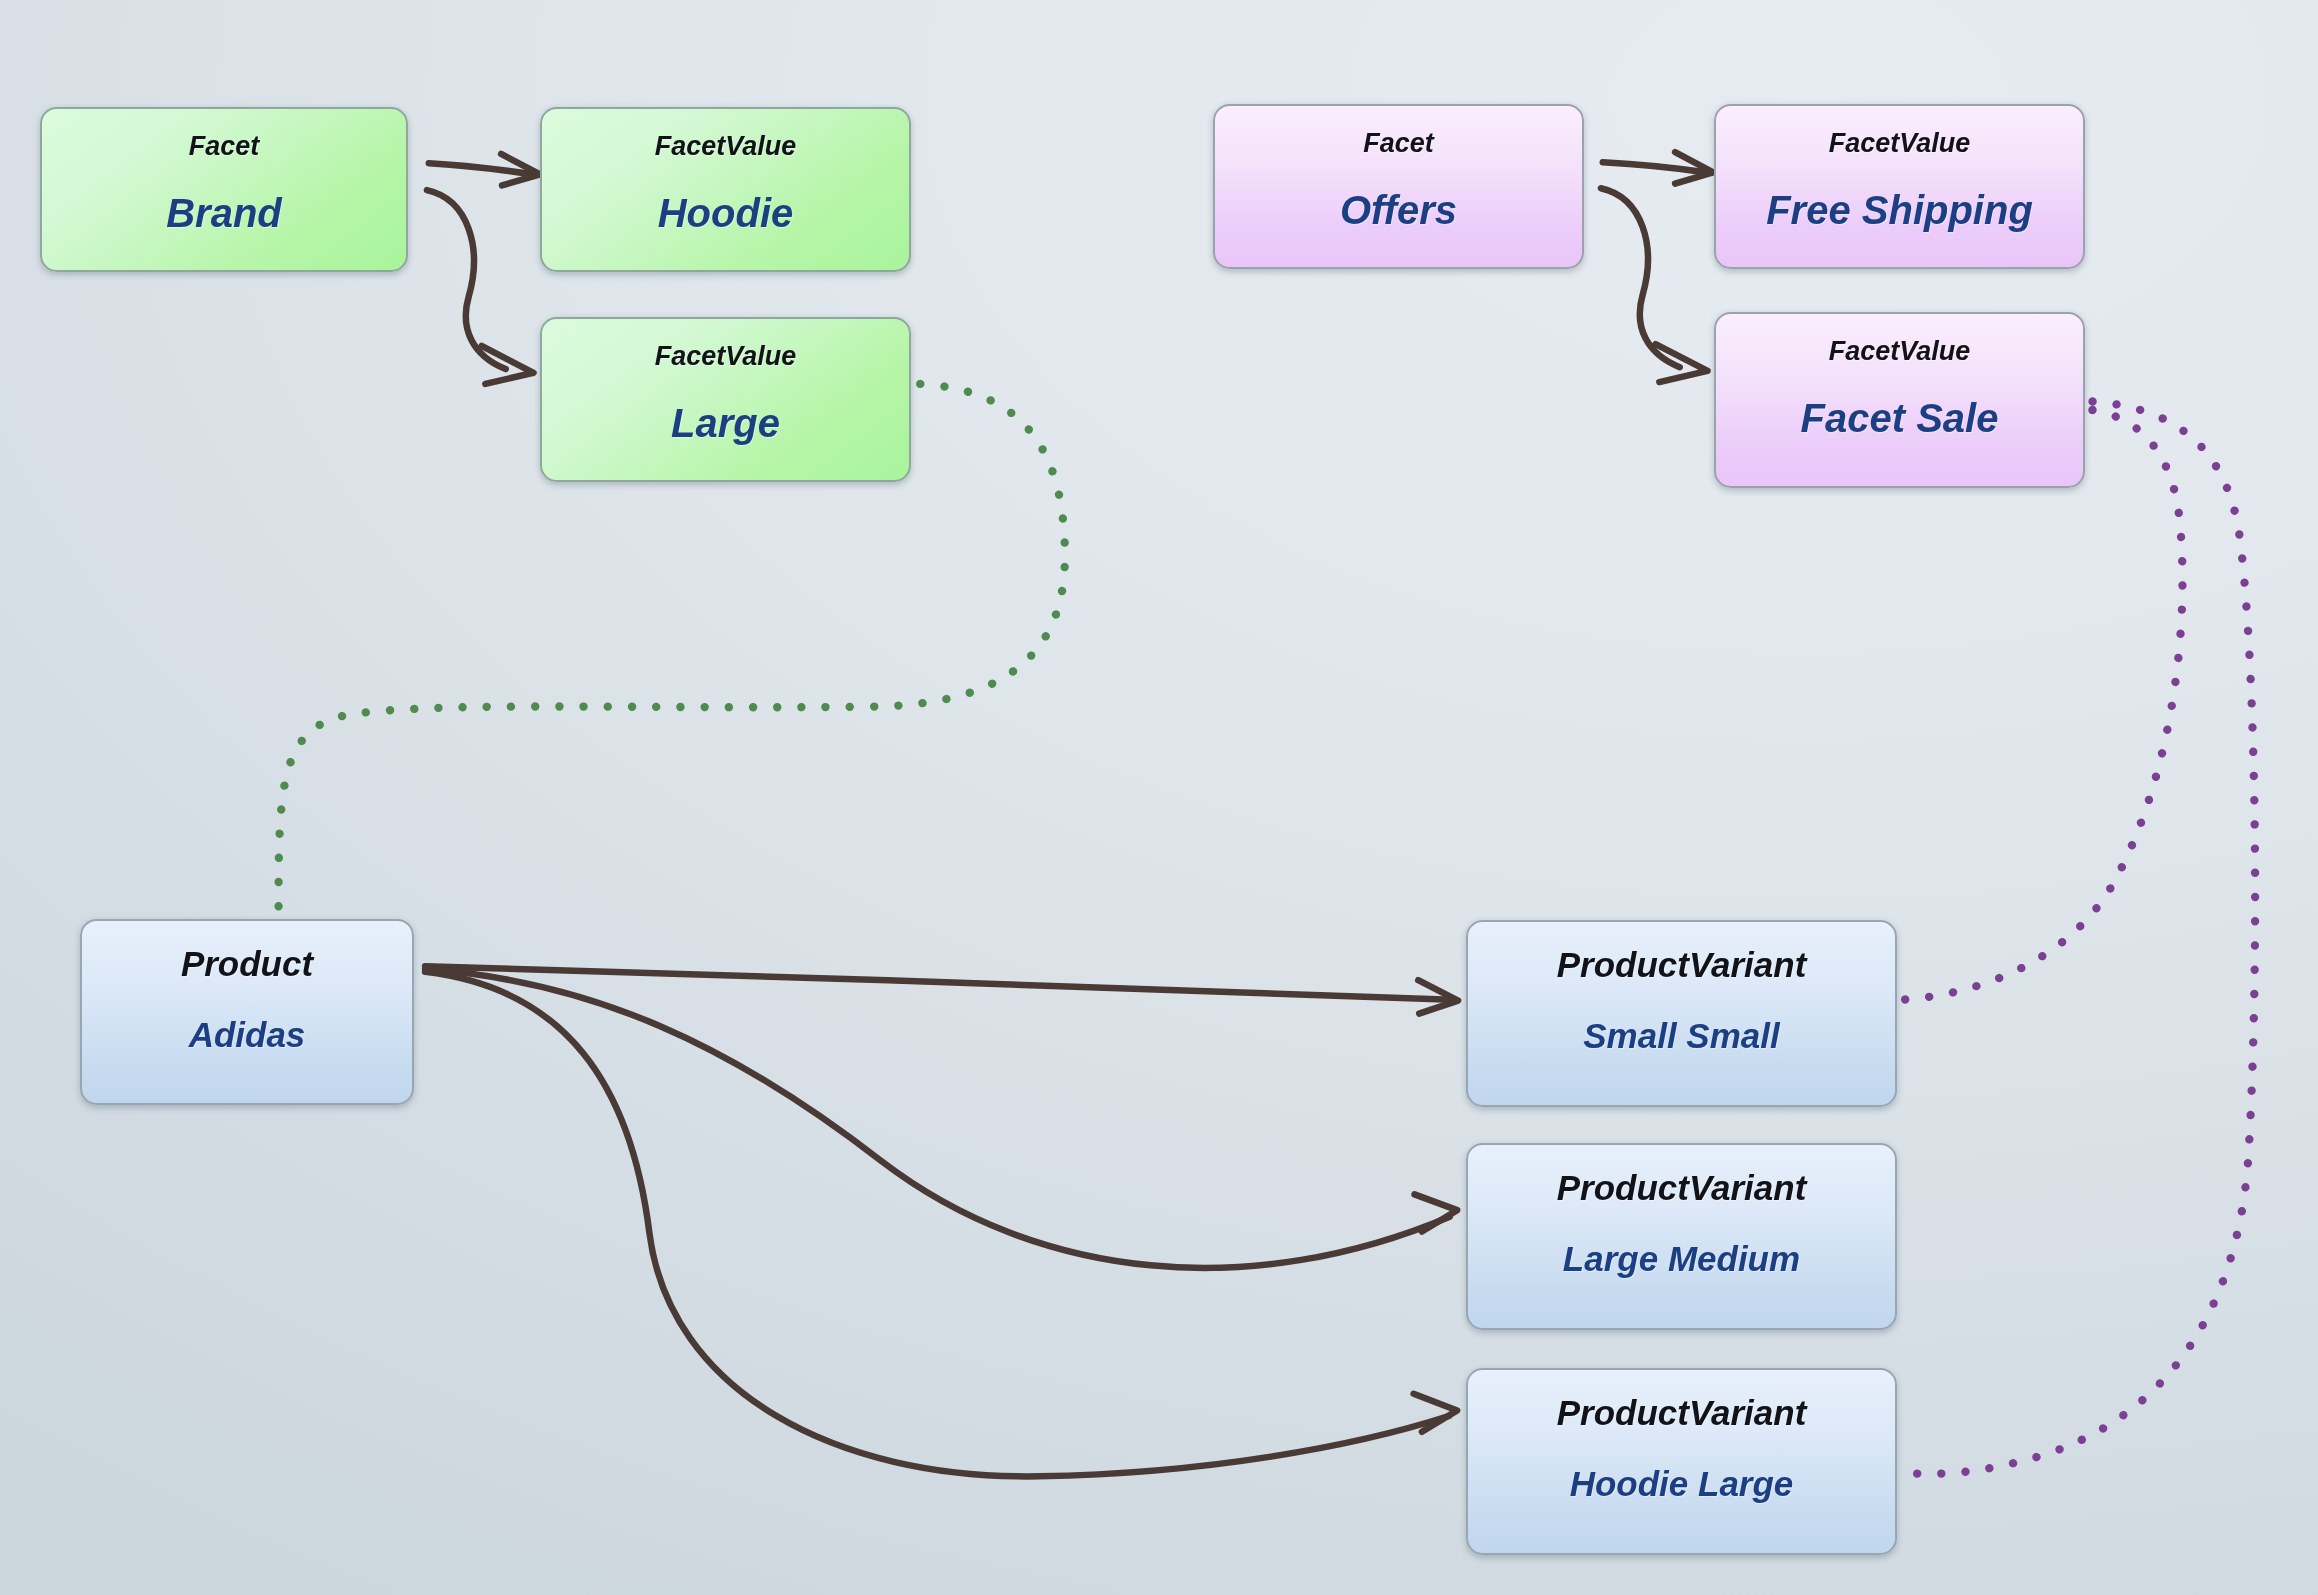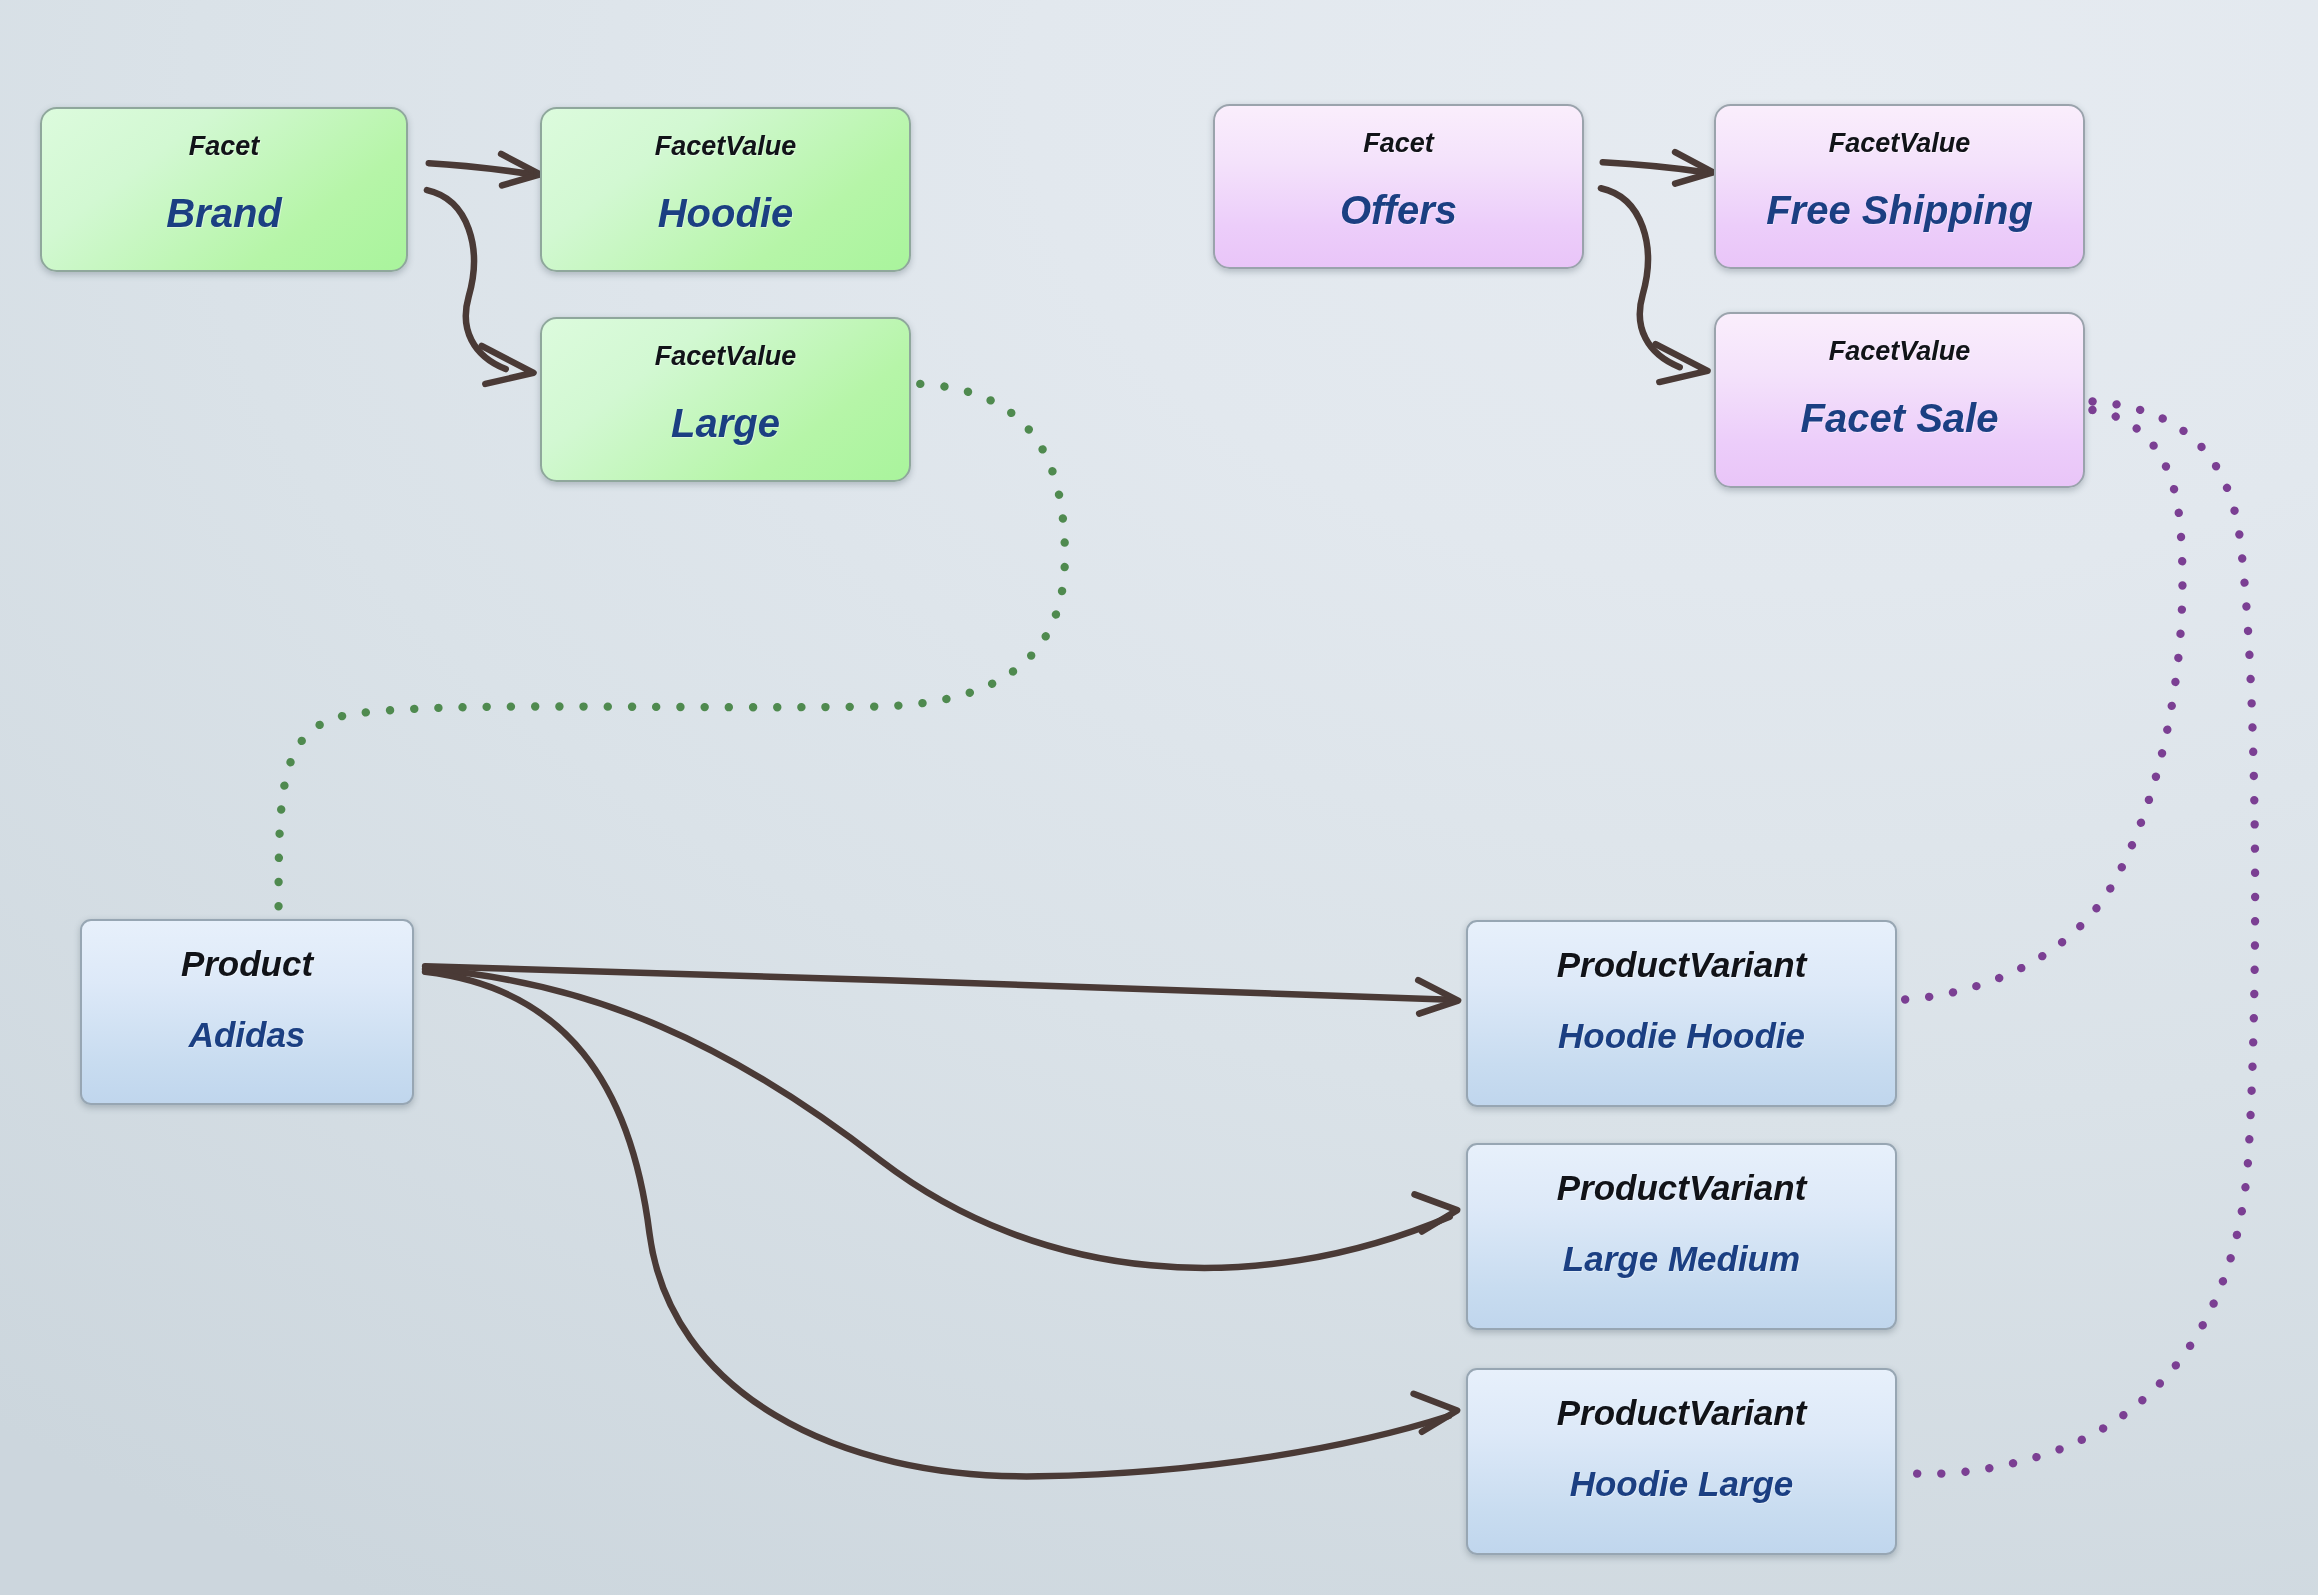--- a/index.html
+++ b/index.html
@@ -56,21 +56,20 @@
   }
   
   .n-purple {
     border-color: #9aa3ac;
     background: linear-gradient(180deg, #faeefc 0%, #f4e2fb 35%, #eccdfa 75%, #e9c5f8 100%);
   }
   
   .n-blue {
     border-color: #97a6b3;
     background: linear-gradient(180deg, #e7f0fb 0%, #dde9f8 34%, #c8dcf0 78%, #c0d6ed 100%);
-    border-radius: 11px;
   }
 
   
   .sz-small .type { font-size: 27px; margin-top: 24px; }
   .sz-small .val  { font-size: 40px; margin-top: 33px; }
 
   
   .sz-large .type { font-size: 35px; margin-top: 25px; }
   .sz-large .val  { font-size: 35px; margin-top: 36px; }
 </style>
@@ -162,21 +161,21 @@
       <div class="node n-purple sz-small" style="left: 1714px; top: 312px; width: 371px; height: 176px;">
         <div class="type">FacetValue</div>
         <div class="val">Facet Sale</div>
       </div>
       <div class="node n-blue sz-large" style="left: 80px; top: 919px; width: 334px; height: 186px;">
         <div class="type">Product</div>
         <div class="val">Adidas</div>
       </div>
       <div class="node n-blue sz-large" style="left: 1466px; top: 920px; width: 431px; height: 187px;">
         <div class="type">ProductVariant</div>
-        <div class="val">Hoodie Hoodie</div>
+        <div class="val">Small Small</div>
       </div>
       <div class="node n-blue sz-large" style="left: 1466px; top: 1143px; width: 431px; height: 187px;">
         <div class="type">ProductVariant</div>
         <div class="val">Large Medium</div>
       </div>
       <div class="node n-blue sz-large" style="left: 1466px; top: 1368px; width: 431px; height: 187px;">
         <div class="type">ProductVariant</div>
         <div class="val">Hoodie Large</div>
       </div>
     </div>

